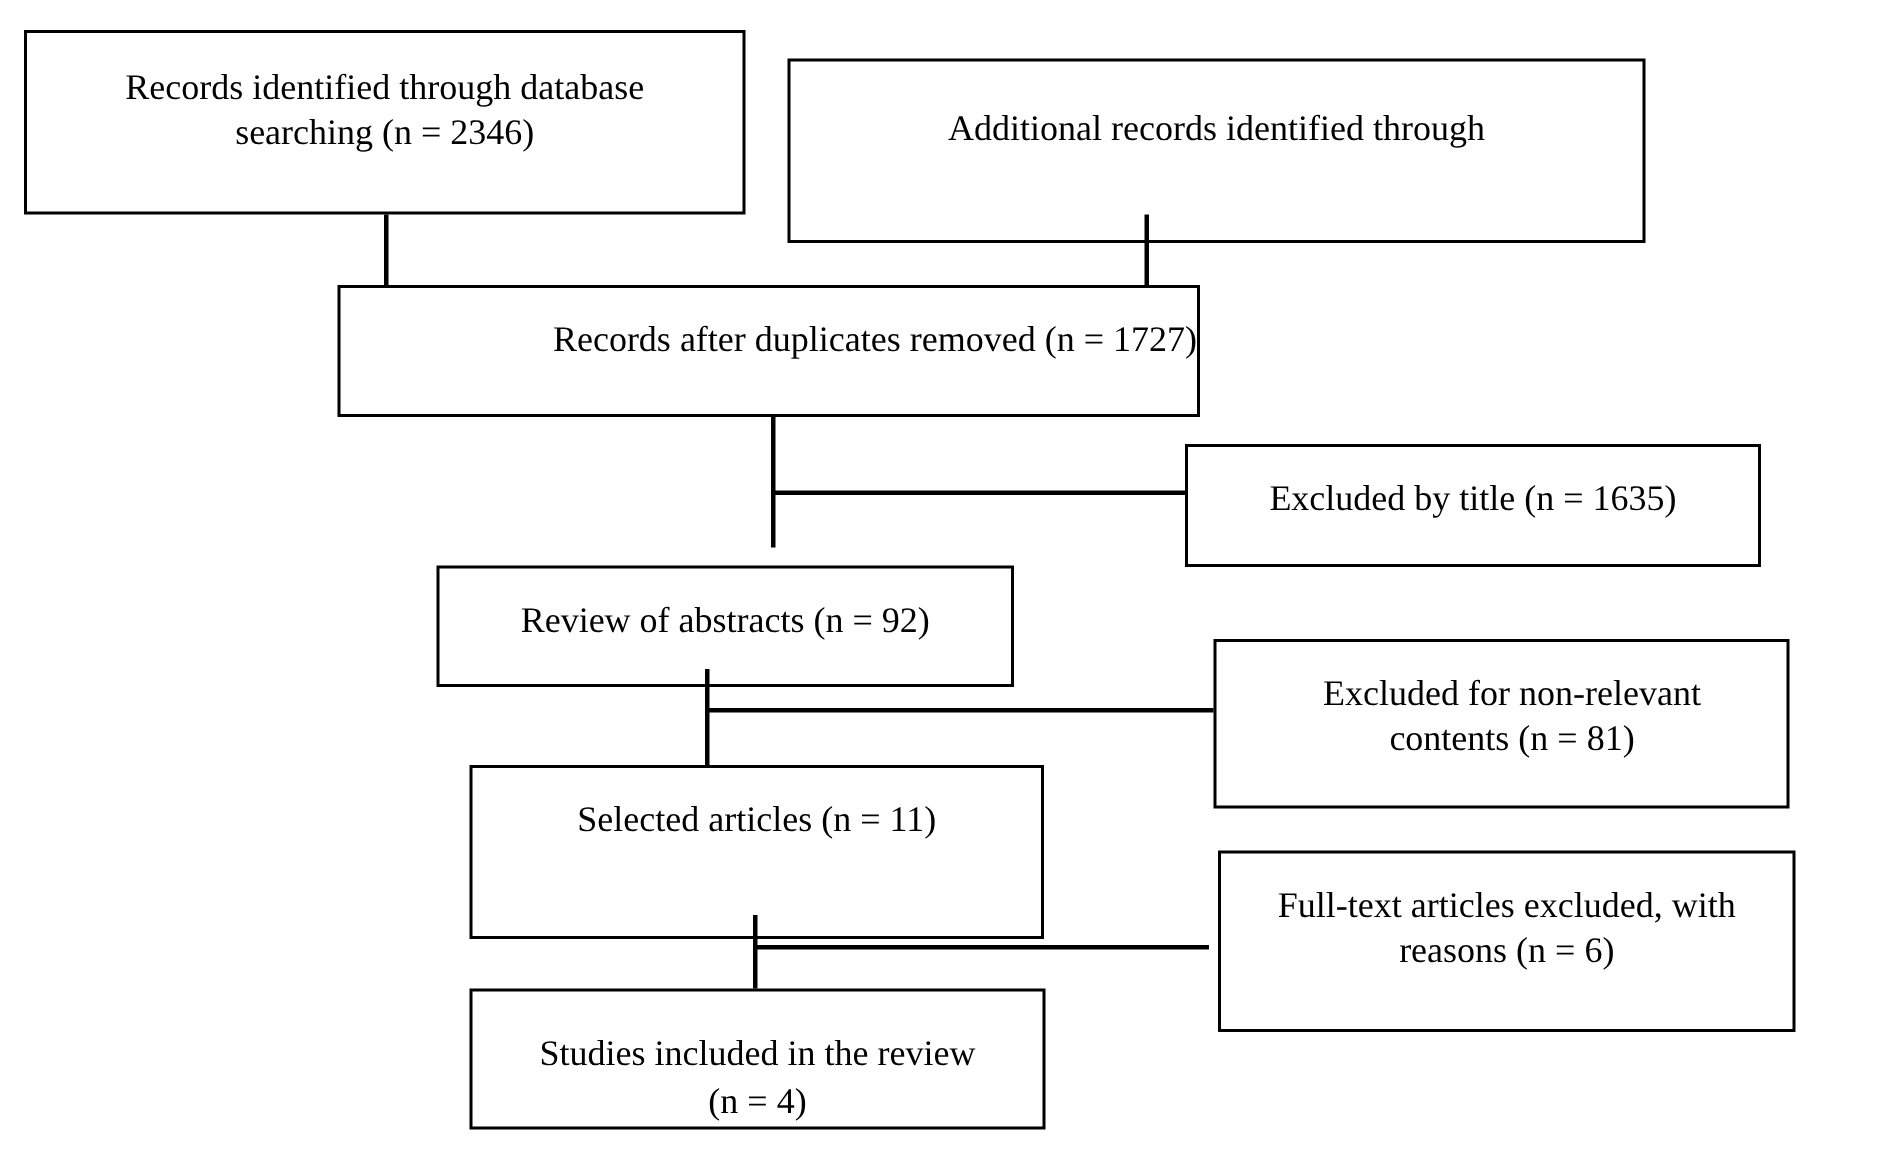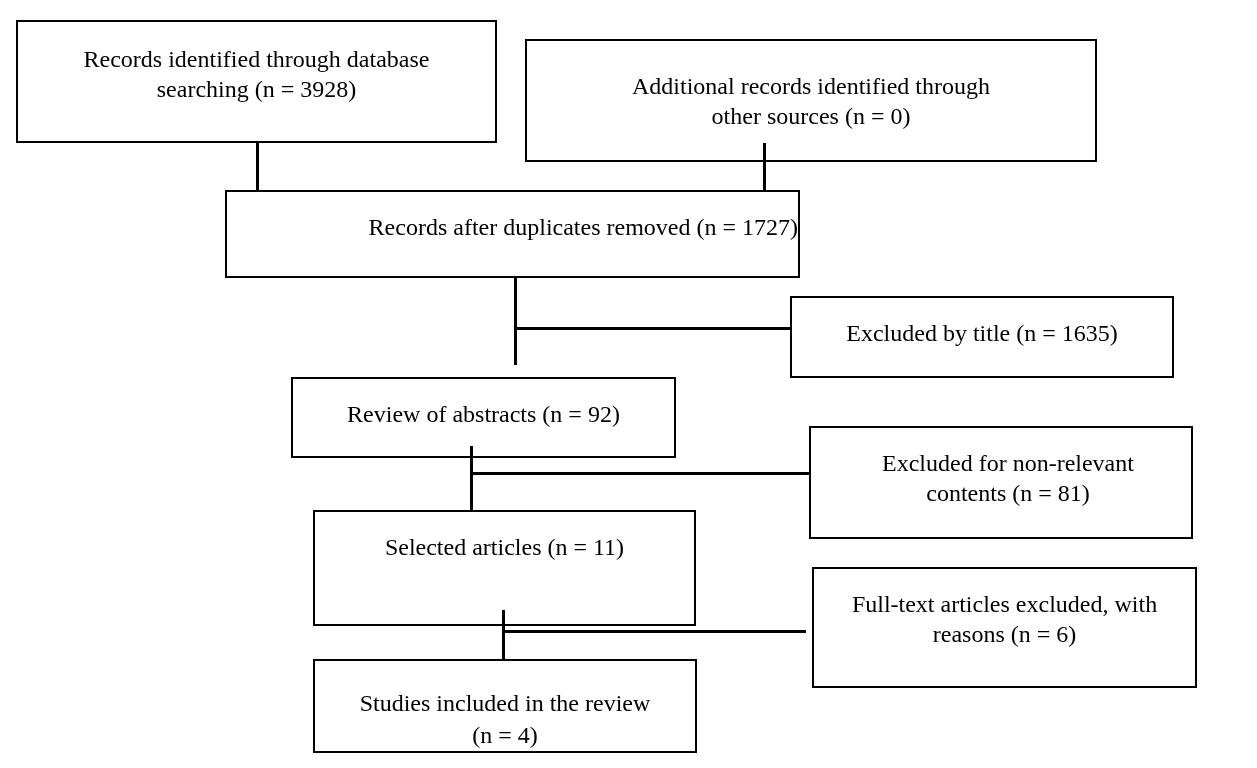--- a/index.html
+++ b/index.html
@@ -53,26 +53,25 @@
   #c-sel-down     { left: 502px; top: 610px; width: 3px;   height: 49px; }
   #h-fulltext     { left: 502px; top: 630px; width: 304px; height: 3px;  }
 </style>
 </head>
 <body>
 
 <div class="canvas">
 
   <div class="box" id="box-records-db">
     <div class="line">Records identified through database</div>
-    <div class="line">searching (n = 3928)</div>
+    <div class="line">searching (n = 2346)</div>
   </div>
 
   <div class="box" id="box-records-other">
     <div class="line">Additional records identified through</div>
-    <div class="line">other sources (n = 0)</div>
   </div>
 
   <div class="box" id="box-after-duplicates">
     <div class="line">Records after duplicates removed (n = 1727)</div>
   </div>
 
   <div class="box" id="box-excluded-title">
     <div class="line">Excluded by title (n = 1635)</div>
   </div>
 

